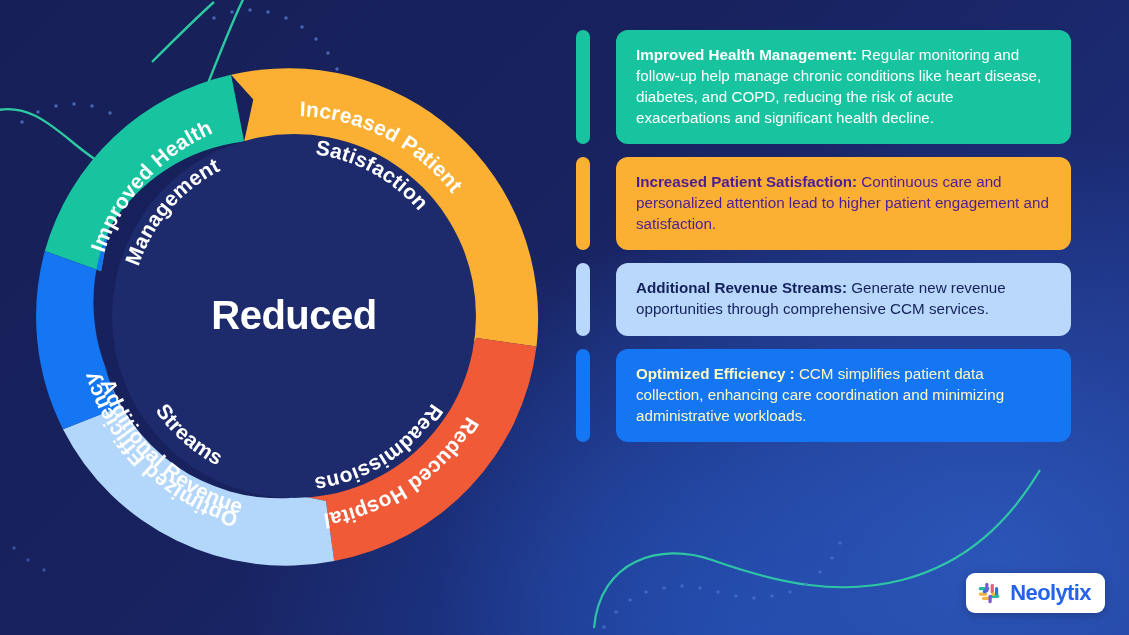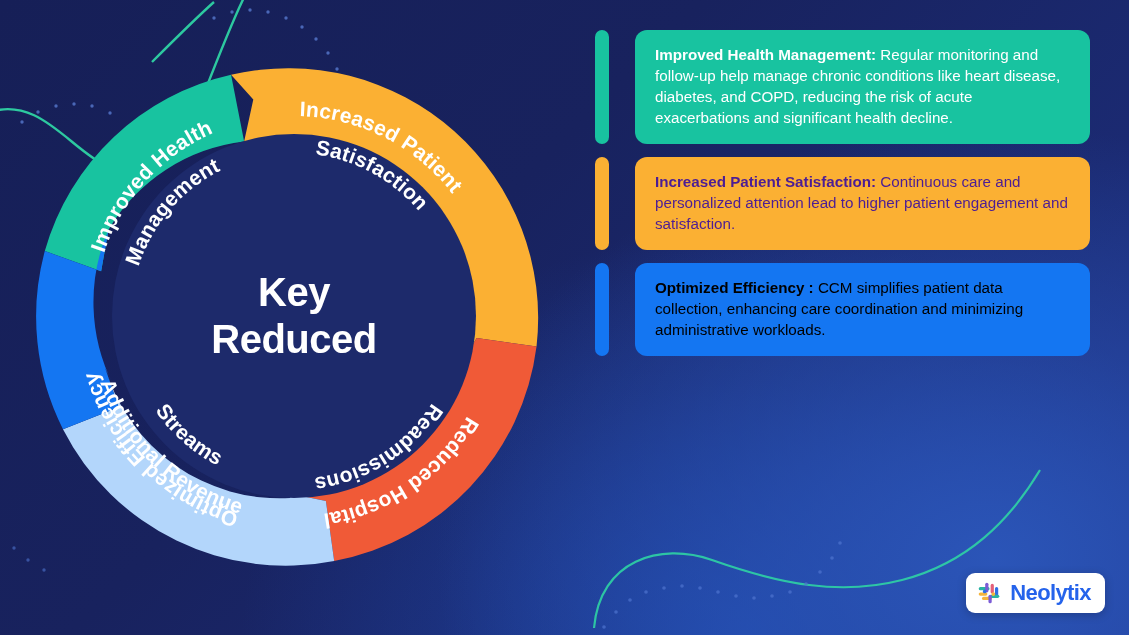--- a/index.html
+++ b/index.html
@@ -25,21 +25,21 @@
     fill:#ffffff;font-family:"Liberation Sans",sans-serif;
     font-weight:600;font-size:21px;letter-spacing:0.2px;
   }
   .center-title{
     position:absolute;left:50%;top:50%;transform:translate(-50%,-50%);
     width:260px;text-align:center;color:#fff;
     font-weight:700;font-size:40px;line-height:1.18;letter-spacing:-0.5px;
   }
 
   
-  .cards{position:absolute;left:574px;top:30px;width:516px;padding-left:21px;}
+  .cards{position:absolute;left:555px;top:30px;width:516px;padding-left:21px;}
   .row{display:flex;align-items:stretch;margin-bottom:13px;}
   .bar{width:14px;border-radius:8px;flex:0 0 14px;}
   .card{
     flex:1 1 auto;margin-left:26px;border-radius:12px;
     padding:14px 20px 15px 20px;
     font-size:15.2px;line-height:1.39;
   }
   .card b{font-weight:700;}
   .r0 .card{min-height:113px;}
   .r1 .card{min-height:93px;}
@@ -196,21 +196,20 @@
           <textPath href="#p3b" startOffset="54%" text-anchor="middle">Streams</textPath>
         </text>
 
         <text class="seg-label">
           <textPath href="#p4a" startOffset="50%" text-anchor="middle">Optimized Efficiency</textPath>
         </text>
       </g>
     </svg>
 
     <div class="center-title">
-      <div>Key</div>
       <div>Reduced</div>
     </div>
   </div>
 
   <div class="cards">
 
     <div class="row r0">
       <div class="bar" style="background: rgb(24, 195, 160);"></div>
       <div class="card" style="background: rgb(24, 195, 160); color: rgb(255, 255, 255);">
         <b>Improved Health Management:</b><span> Regular monitoring and follow-up help manage chronic conditions like heart disease, diabetes, and COPD, reducing the risk of acute exacerbations and significant health decline.</span>
@@ -218,24 +217,30 @@
     </div>
 
     <div class="row r1">
       <div class="bar" style="background: rgb(251, 176, 51);"></div>
       <div class="card" style="background: rgb(251, 176, 51); color: #4c1d95;">
         <b>Increased Patient Satisfaction:</b><span> Continuous care and personalized attention lead to higher patient engagement and satisfaction.</span>
       </div>
     </div>
 
 
+    <div class="row r3">
+      <div class="bar" style="background: rgb(185, 216, 251);"></div>
+      <div class="card" style="background: rgb(185, 216, 251); color: rgb(20, 34, 92);">
+        <b>Additional Revenue Streams:</b><span> Generate new revenue opportunities through comprehensive CCM services.</span>
+      </div>
+    </div>
 
     <div class="row r4">
       <div class="bar" style="background: rgb(20, 118, 242);"></div>
-      <div class="card" style="background: rgb(20, 118, 242); color: #000000;">
+      <div class="card" style="background: rgb(20, 118, 242); color: #fef9c3;">
         <b>Optimized Efficiency :</b><span> CCM simplifies patient data collection, enhancing care coordination and minimizing administrative workloads.</span>
       </div>
     </div>
 
   </div>
 
   <div class="logo">
     <svg class="logo-mark" viewBox="0 0 48 48">
       <g stroke-linecap="round" stroke-width="6" fill="none">
         <path d="M8,16 H22" stroke="#2bb3a3"></path>

